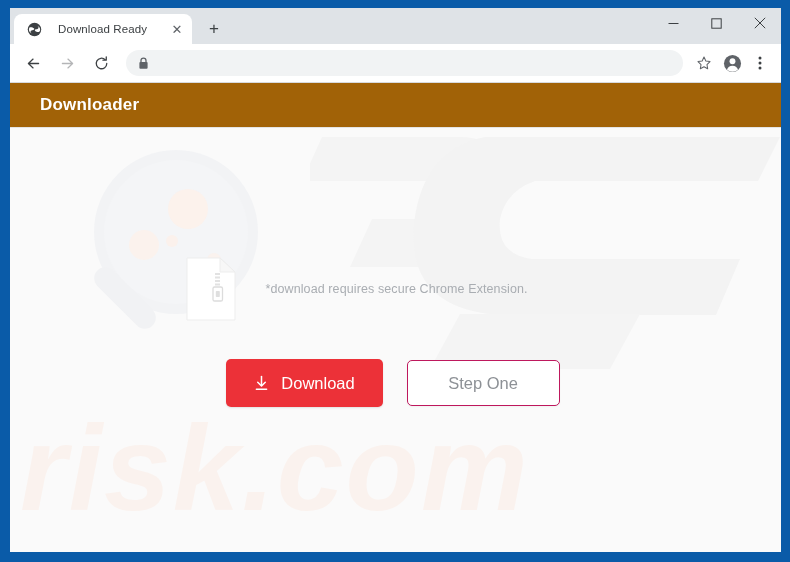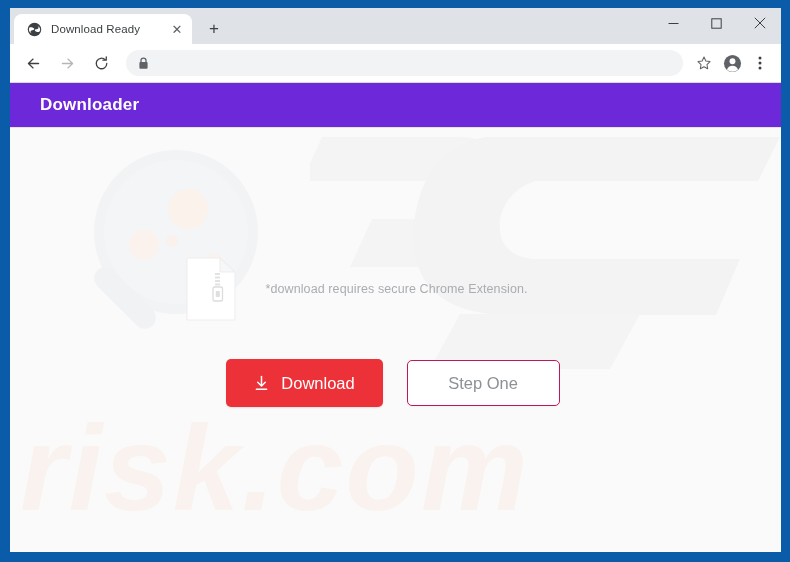--- a/index.html
+++ b/index.html
@@ -51,20 +51,21 @@
     position: relative;
     display: flex;
     align-items: center;
     height: 30px;
     width: 178px;
     box-sizing: border-box;
     background: #ffffff;
     border-radius: 8px 8px 0 0;
     padding: 0 6px 0 12px;
     cursor: default;
+    gap: 7px;
   }
   .tab-favicon {
     width: 16px;
     height: 16px;
     flex: none;
     margin-right: 9px;
     display: flex;
     align-items: center;
     justify-content: center;
   }
@@ -189,21 +190,21 @@
   .viewport {
     flex: 1;
     position: relative;
     background: #fafafa;
     overflow: hidden;
   }
 
   
   .site-header {
     height: 44px;
-    background: #6d28d9;
+    background: #a16207;
     display: flex;
     align-items: center;
     padding-left: 30px;
     box-shadow: 0 1px 0 #e4e4e4;
     position: relative;
     z-index: 5;
   }
   .site-title {
     color: #ffffff;
     font-size: 17px;

